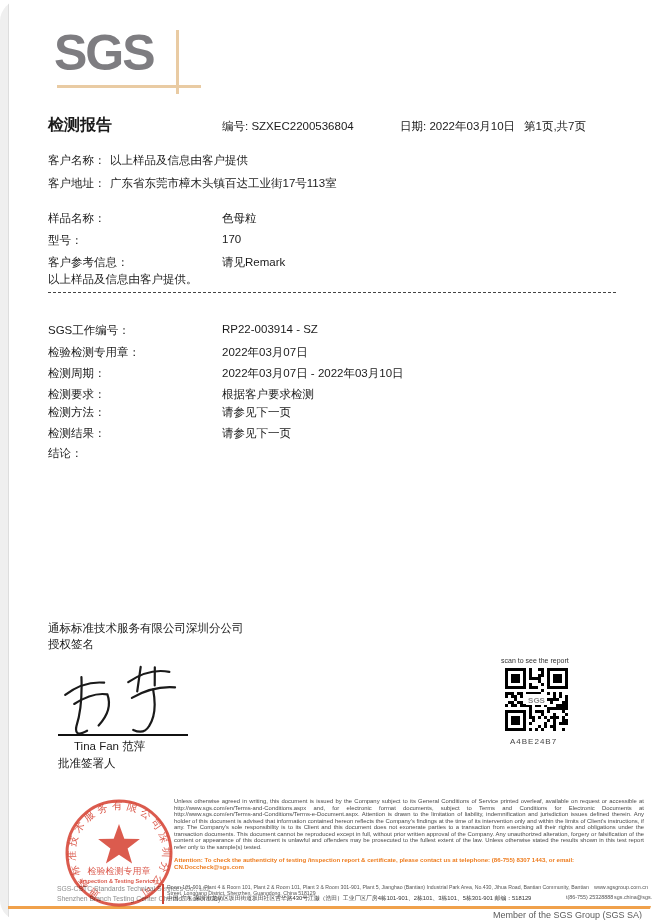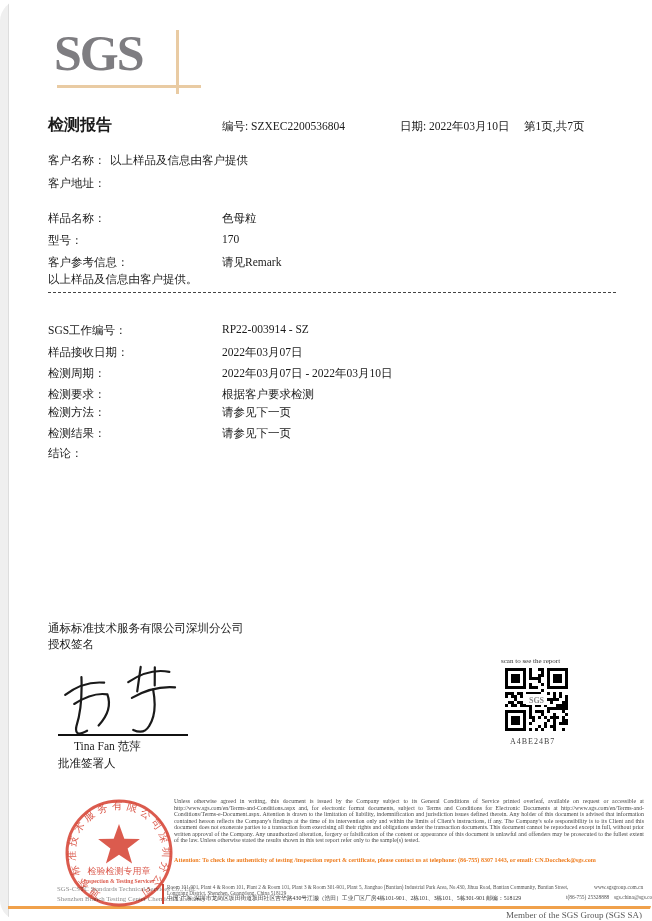--- a/index.html
+++ b/index.html
@@ -1,17 +1,17 @@
 <!DOCTYPE html>
 <html><head>
 <meta charset="utf-8">
 <style>
   html,body{margin:0;padding:0;background:#ffffff;}
   .page{position:relative;width:652px;height:921px;background:#fff;overflow:hidden;
-        font-family:Liberation Serif, serif;color:#1b1b1b;border-radius:21px;}
+        font-family:Liberation Sans, sans-serif;color:#1b1b1b;border-radius:21px;}
   .abs{position:absolute;white-space:nowrap;}
   .scan-edge{position:absolute;left:0;top:0;width:8px;height:921px;background:#efefef;border-right:1px solid #dddddd;}
   
   .sgs-logo{position:absolute;left:54px;top:24px;font-size:50px;font-weight:800;letter-spacing:-2px;color:#7e7d81;}
   .logo-hline{position:absolute;left:57px;top:85px;width:144px;height:3px;background:#e9cba3;}
   .logo-vline{position:absolute;left:176px;top:30px;width:3px;height:64px;background:#e9cba3;}
   
   .doc-title{position:absolute;left:48px;top:115px;font-size:16px;font-weight:bold;}
   .meta{font-size:11.5px;}
   
@@ -59,34 +59,35 @@
   </div>
   <div class="abs meta" style="left:400px;top:119px">
     <span>日期:</span>
     <span>2022年03月10日</span>
   </div>
   <div class="abs meta" style="left:524px;top:119px">第1页,共7页</div>
 
   <div class="lbl" style="top:153px">客户名称：</div>
   <div class="val v1" style="top:153px">以上样品及信息由客户提供</div>
   <div class="lbl" style="top:176px">客户地址：</div>
+  <div class="val v1" style="top:176px">广东省东莞市樟木头镇百达工业街17号113室</div>
 
   <div class="lbl" style="top:211px">样品名称：</div>
   <div class="val v2" style="top:211px">色母粒</div>
   <div class="lbl" style="top:233px">型号：</div>
   <div class="val v2" style="top:233px">170</div>
   <div class="lbl" style="top:255px">客户参考信息：</div>
   <div class="val v2" style="top:255px">请见Remark</div>
   <div class="lbl" style="top:272px">以上样品及信息由客户提供。</div>
 
   <div class="dashed-rule"></div>
 
   <div class="lbl" style="top:323px">SGS工作编号：</div>
   <div class="val v2" style="top:323px">RP22-003914 - SZ</div>
-  <div class="lbl" style="top:345px">样品接收日期：</div>
+  <div class="lbl" style="top:345px">检验检测专用章：</div>
   <div class="val v2" style="top:345px">2022年03月07日</div>
   <div class="lbl" style="top:366px">检测周期：</div>
   <div class="val v2" style="top:366px">2022年03月07日 - 2022年03月10日</div>
   <div class="lbl" style="top:387px">检测要求：</div>
   <div class="val v2" style="top:387px">根据客户要求检测</div>
   <div class="lbl" style="top:405px">检测方法：</div>
   <div class="val v2" style="top:405px">请参见下一页</div>
   <div class="lbl" style="top:426px">检测结果：</div>
   <div class="val v2" style="top:426px">请参见下一页</div>
 

